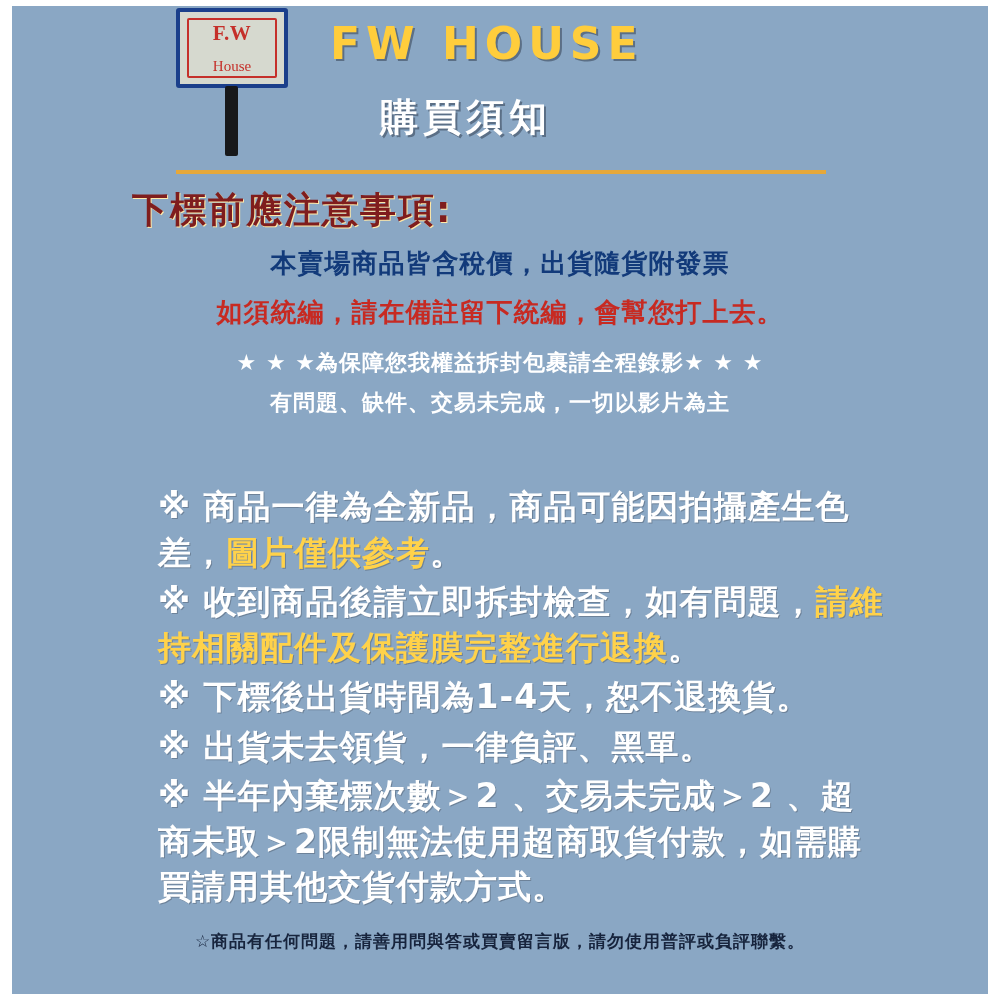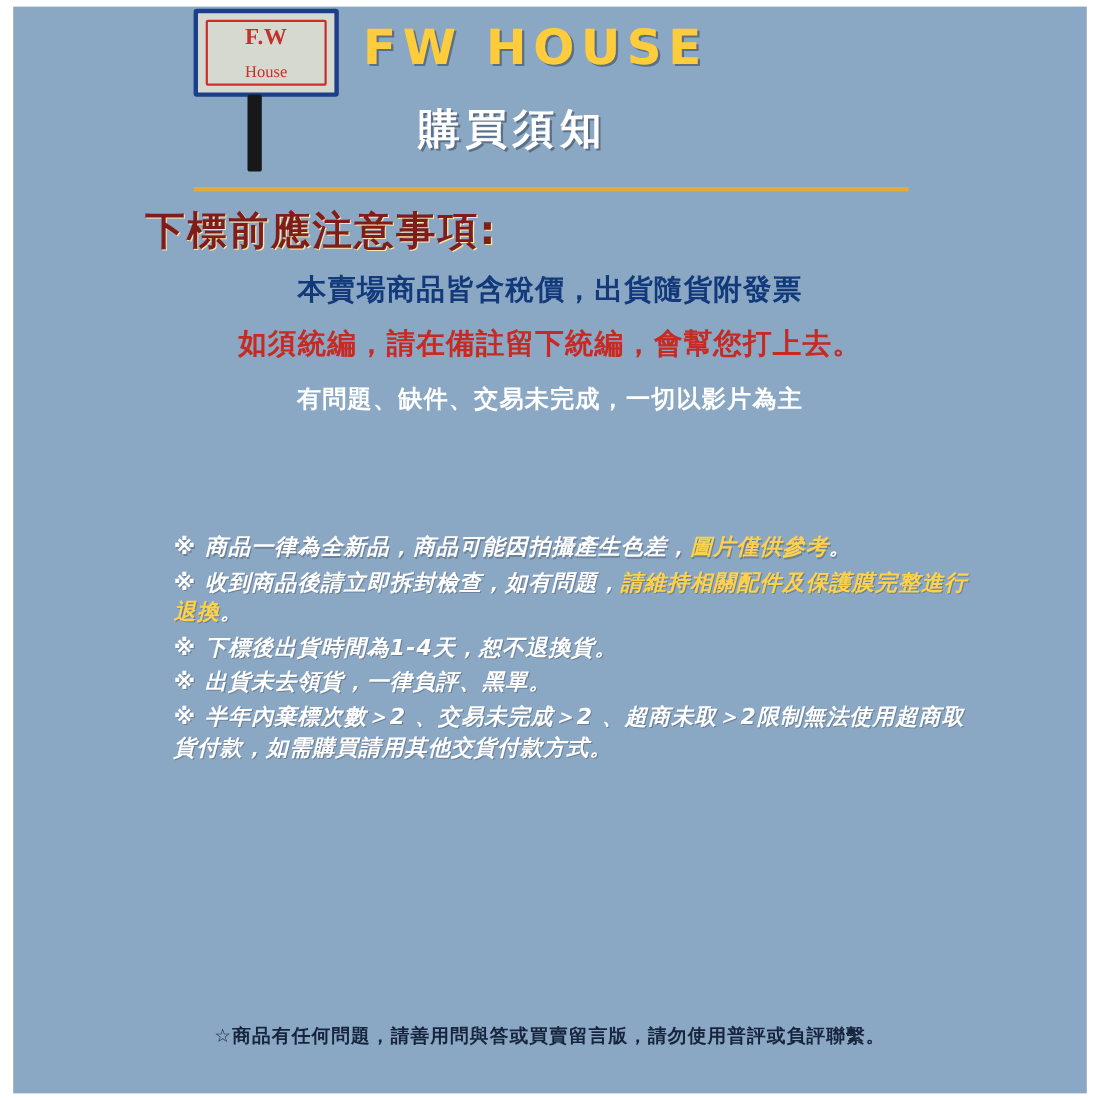--- a/index.html
+++ b/index.html
@@ -52,21 +52,21 @@
     position: absolute;
     left: 168px;
     top: 8px;
     width: 130px;
     height: 150px;
   }
   .logo-sign {
     position: absolute;
     left: 8px;
     top: 0;
-    width: 132px;
+    width: 112px;
     height: 80px;
     background: #d6d9cf;
     border: 4px solid #1b3f8b;
     border-radius: 3px;
     box-sizing: border-box;
   }
   .logo-inner {
     position: absolute;
     left: 7px;
     top: 6px;
@@ -186,27 +186,26 @@
   
   .rules {
     position: absolute;
     left: 158px;
     top: 484px;
     width: 730px;
   }
   .rule {
     font-family: "DejaVu Sans", sans-serif;
     font-weight: bold;
-    font-size: 20px;
+    font-size: 33px;
     line-height: 1.38;
     color: #ffffff;
     letter-spacing: 1px;
     margin-bottom: 4px;
     text-shadow: 1px 1px 0 #6d8299;
-    font-style: italic;
   }
   .hl {
     color: #ffd24a;
   }
 
   
   .footer {
     position: absolute;
     left: 0;
     top: 930px;
@@ -244,20 +243,21 @@
     <div class="brand">FW HOUSE</div>
     <div class="subtitle">購買須知</div>
     <div class="divider"></div>
   </div>
 
   <div class="notice-heading">下標前應注意事項:</div>
 
   <div class="intro">
     <div class="line line-1">本賣場商品皆含稅價，出貨隨貨附發票</div>
     <div class="line line-2">如須統編，請在備註留下統編，會幫您打上去。</div>
+    <div class="line line-3">★ ★ ★為保障您我權益拆封包裹請全程錄影★ ★ ★</div>
     <div class="line line-4">有問題、缺件、交易未完成，一切以影片為主</div>
   </div>
 
   <div class="rules">
     <div class="rule">
       <span>※</span><span> 商品一律為全新品，商品可能因拍攝產生色差，</span><span class="hl">圖片僅供參考</span><span>。</span>
     </div>
     <div class="rule">
       <span>※</span><span> 收到商品後請立即拆封檢查，如有問題，</span><span class="hl">請維持相關配件及保護膜完整進行退換</span><span>。</span>
     </div>

